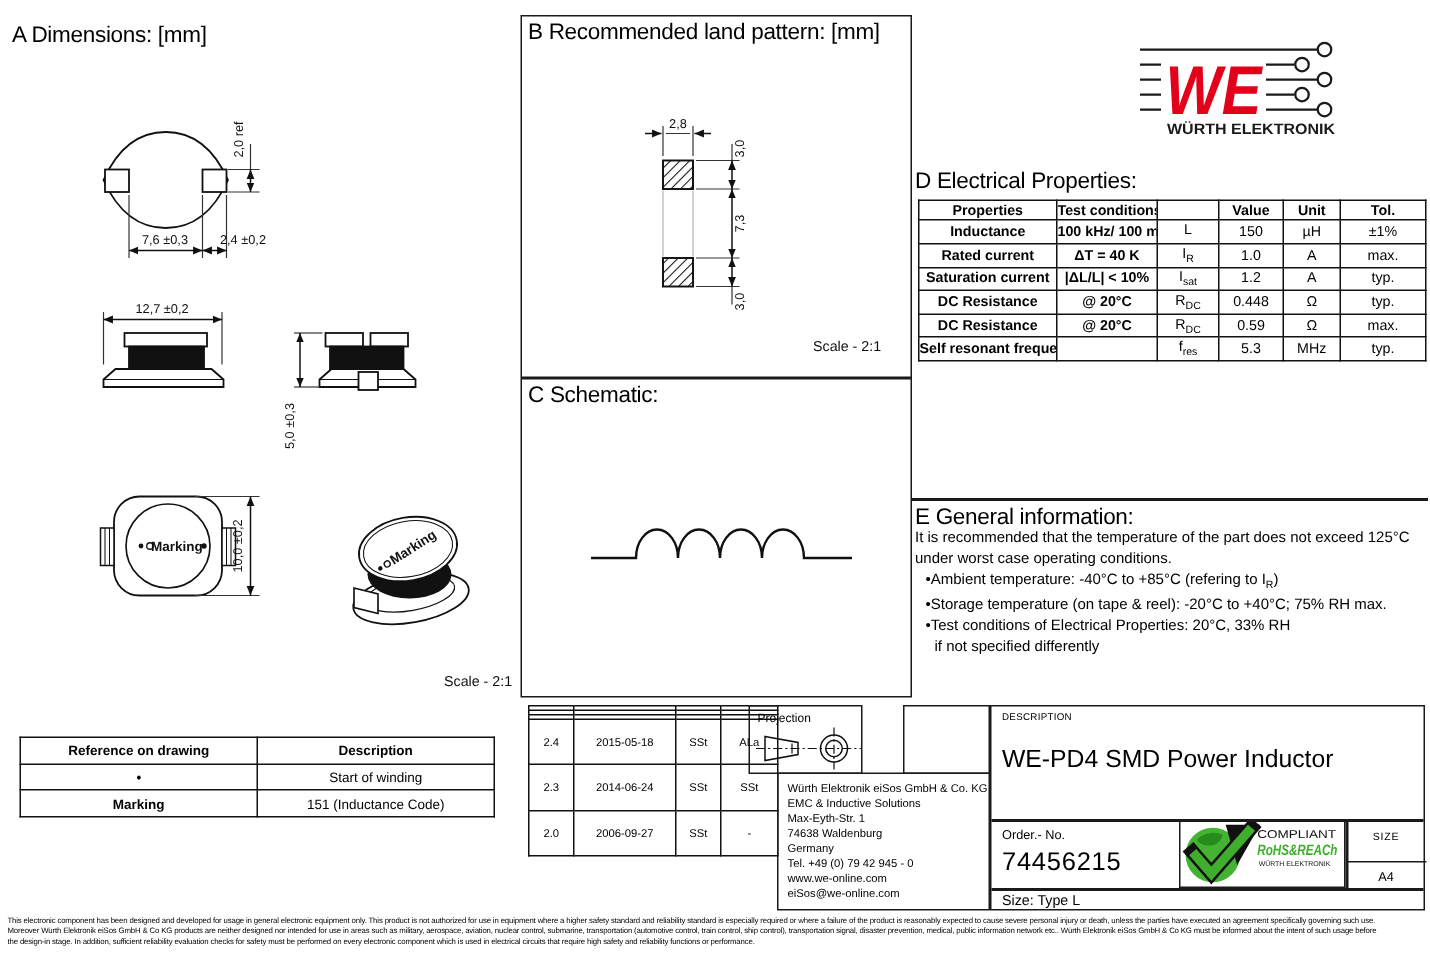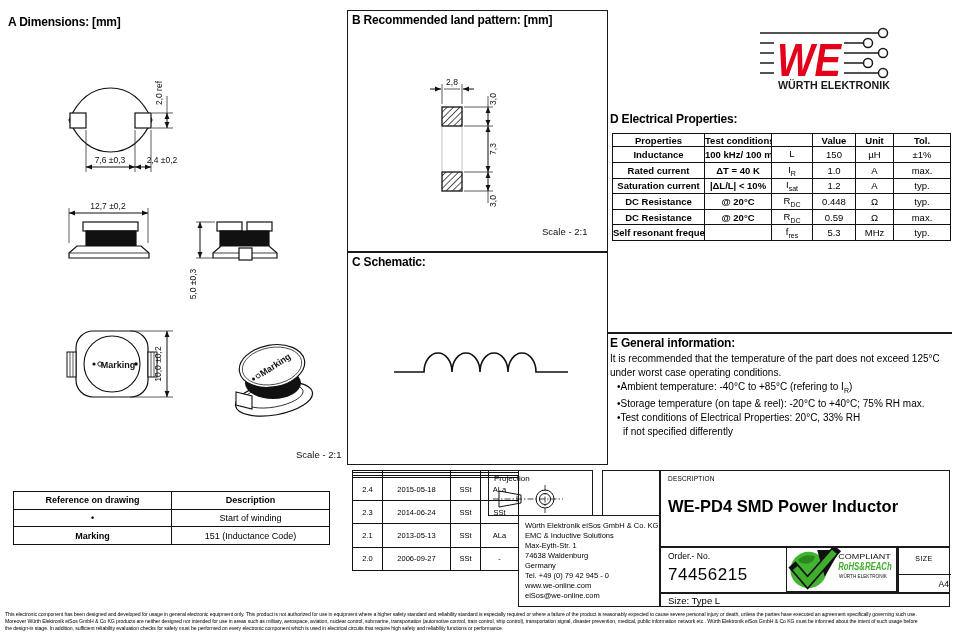--- a/index.html
+++ b/index.html
@@ -1,19 +1,19 @@
 <!DOCTYPE html>
 <html><head>
 <meta charset="utf-8">
 <style>
   *{margin:0;padding:0;box-sizing:border-box}
   html,body{width:953px;height:640px;background:#fff;color:#000;
     font-family:"Liberation Sans",sans-serif;position:relative;overflow:hidden}
   .abs{position:absolute}
-  .sec-title{font-weight:bold;font-size:12px;letter-spacing:-0.2px;white-space:nowrap}
+  .sec-title{font-weight:normal;font-size:15px;letter-spacing:-0.2px;white-space:nowrap}
   svg text{font-family:"Liberation Sans",sans-serif}
   .dtx{font-size:8.5px;fill:#111}
   .mtx{font-size:9px;font-weight:bold;fill:#111}
   .ext{stroke:#333;stroke-width:0.8}
   .dim{stroke:#111;stroke-width:1}
   table{border-collapse:collapse;table-layout:fixed}
   td{border:1px solid #111;text-align:center;vertical-align:middle;overflow:hidden;white-space:nowrap}
   .etable{width:338px;height:108px;font-size:9.5px;border:1.5px solid #111}
   .etable .b,.rtable .b{font-weight:bold}
   .sb{font-size:7px}
@@ -323,35 +323,29 @@
         <td>SSt</td>
         <td>ALa</td>
     </tr>
     <tr>
       <td>2.3</td>
         <td>2014-06-24</td>
         <td>SSt</td>
         <td>SSt</td>
     </tr>
     <tr>
-      <td>2.1</td>
-        <td>2013-05-13</td>
-        <td>SSt</td>
-        <td>ALa</td>
-    </tr>
-    <tr>
       <td>2.0</td>
         <td>2006-09-27</td>
         <td>SSt</td>
         <td>-</td>
     </tr>
   </tbody>
 </table>
 
-<div class="abs" style="left:488px;top:470px;width:105px;height:46px;border:1.4px solid #1a1a1a">
+<div class="abs" style="left:499px;top:470px;width:76px;height:46px;border:1.4px solid #1a1a1a">
   <div style="position:absolute;left:5px;top:3px;font-size:8px">Projection</div>
   <svg width="78" height="30" viewBox="0 0 78 30" style="position:absolute;left:4px;top:13px">
     <g stroke="#111" fill="none" stroke-width="1">
       <path d="M6 7 L28 11 L28 19 L6 23 Z"></path>
       <line x1="24" y1="11.7" x2="24" y2="18.3" stroke-width="0.8"></line>
       <g stroke-dasharray="6 2 1.5 2" stroke-width="0.8">
         <line x1="0" y1="15" x2="70" y2="15"></line>
         <line x1="52" y1="1" x2="52" y2="29"></line>
       </g>
       <circle cx="52" cy="15" r="9"></circle>
@@ -366,39 +360,39 @@
   <div>Max-Eyth-Str. 1</div>
   <div>74638 Waldenburg</div>
   <div>Germany</div>
   <div>Tel. +49 (0) 79 42 945 - 0</div>
   <div>www.we-online.com</div>
   <div>eiSos@we-online.com</div>
 </div>
 
 <div class="abs" style="left:660px;top:470px;width:290px;height:137px;border:1.8px solid #1a1a1a">
   <div class="abs" style="left:7px;top:4px;font-size:6.5px;letter-spacing:0.2px">DESCRIPTION</div>
-  <div class="abs" style="left:7px;top:26px;font-size:16.5px;font-weight:bold;white-space:nowrap">WE-PD4 SMD Power Inductor</div>
+  <div class="abs" style="left:7px;top:26px;font-size:16.5px;font-weight:normal;white-space:nowrap">WE-PD4 SMD Power Inductor</div>
   <div class="abs" style="left:0;top:75px;width:100%;height:1.6px;background:#1a1a1a"></div>
   <div class="abs" style="left:7px;top:80px;font-size:8.5px">Order.- No.</div>
   <div class="abs" style="left:7px;top:94px;font-size:17px;font-weight:normal;letter-spacing:0.5px">74456215</div>
   <svg class="abs" style="left:125px;top:76px;border:1px solid #1a1a1a" width="111" height="45" viewBox="0 0 111 45">
     <circle cx="21" cy="23" r="19" fill="#44b233"></circle>
     <path d="M10 12 q9 -7 18 -3 q-3 9 -13 7 q-4 -1 -5 -4 z" fill="#1e7d14" opacity="0.75"></path>
     <path d="M12 33 q8 6 17 1 q-2 -6 -9 -6 q-6 0 -8 5 z" fill="#1e7d14" opacity="0.75"></path>
     <path d="M30 2 L54 2 L38 30 Z" fill="#111"></path>
     <path d="M7 21 L20 36 L48 4" fill="none" stroke="#111" stroke-width="10" stroke-linecap="square"></path>
     <path d="M7 21 L20 36 L48 4" fill="none" stroke="#3fae2c" stroke-width="6.5"></path>
     <text x="52" y="11" font-size="8" fill="#111" textLength="55" lengthAdjust="spacingAndGlyphs">COMPLIANT</text>
     <text x="52" y="23" font-size="10.5" font-weight="bold" font-style="italic" fill="#3fae2c" textLength="56" lengthAdjust="spacingAndGlyphs">RoHS&amp;REACh</text>
     <text x="53" y="31" font-size="4.8" fill="#111" textLength="50" lengthAdjust="spacingAndGlyphs">WÜRTH ELEKTRONIK</text>
   </svg>
   <div class="abs" style="left:236px;top:75px;width:1.6px;height:48px;background:#1a1a1a"></div>
   <div class="abs" style="left:238px;top:84px;width:50px;text-align:center;font-size:7px;letter-spacing:0.5px">SIZE</div>
   <div class="abs" style="left:237px;top:103px;width:53px;height:1.2px;background:#1a1a1a"></div>
-  <div class="abs" style="left:238px;top:108px;width:50px;text-align:right;font-size:8.5px">A4</div>
+  <div class="abs" style="left:238px;top:108px;width:50px;text-align:center;font-size:8.5px">A4</div>
   <div class="abs" style="left:0;top:121px;width:100%;height:1.6px;background:#1a1a1a"></div>
   <div class="abs" style="left:7px;top:124px;font-size:9.5px">Size: Type L</div>
 </div>
 
 <div class="abs" style="left:5px;top:611px;width:945px;font-size:5.2px;line-height:7px;letter-spacing:-0.1px;white-space:nowrap;overflow:hidden">
   <div>This electronic component has been designed and developed for usage in general electronic equipment only. This product is not authorized for use in equipment where a higher safety standard and reliability standard is especially required or where a failure of the product is reasonably expected to cause severe personal injury or death, unless the parties have executed an agreement specifically governing such use.</div>
   <div>Moreover Würth Elektronik eiSos GmbH &amp; Co KG products are neither designed nor intended for use in areas such as military, aerospace, aviation, nuclear control, submarine, transportation (automotive control, train control, ship control), transportation signal, disaster prevention, medical, public information network etc.. Würth Elektronik eiSos GmbH &amp; Co KG must be informed about the intent of such usage before</div>
   <div>the design-in stage. In addition, sufficient reliability evaluation checks for safety must be performed on every electronic component which is used in electrical circuits that require high safety and reliability functions or performance.</div>
 </div>
 

